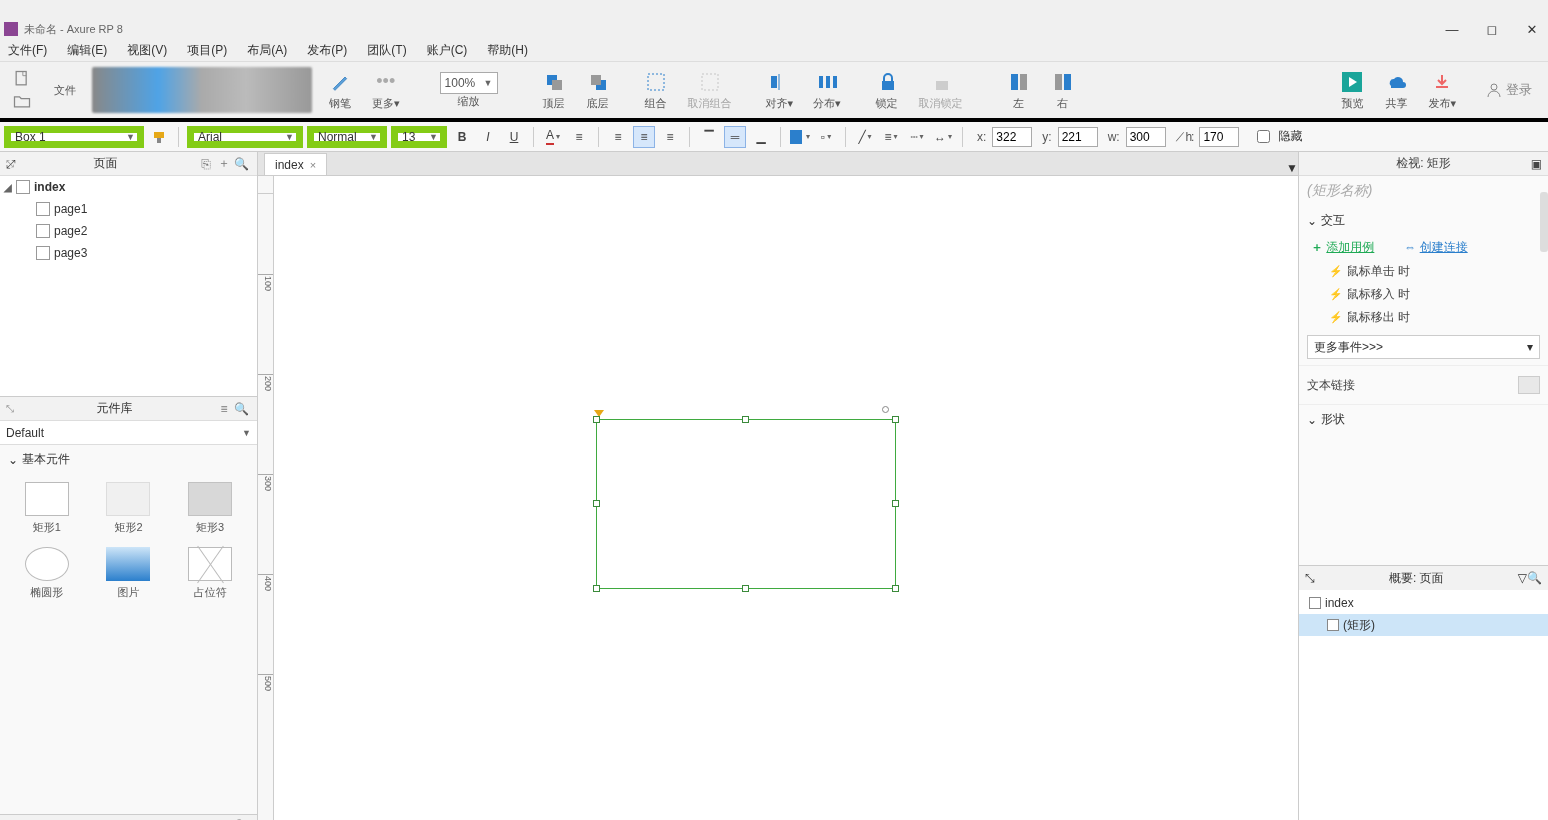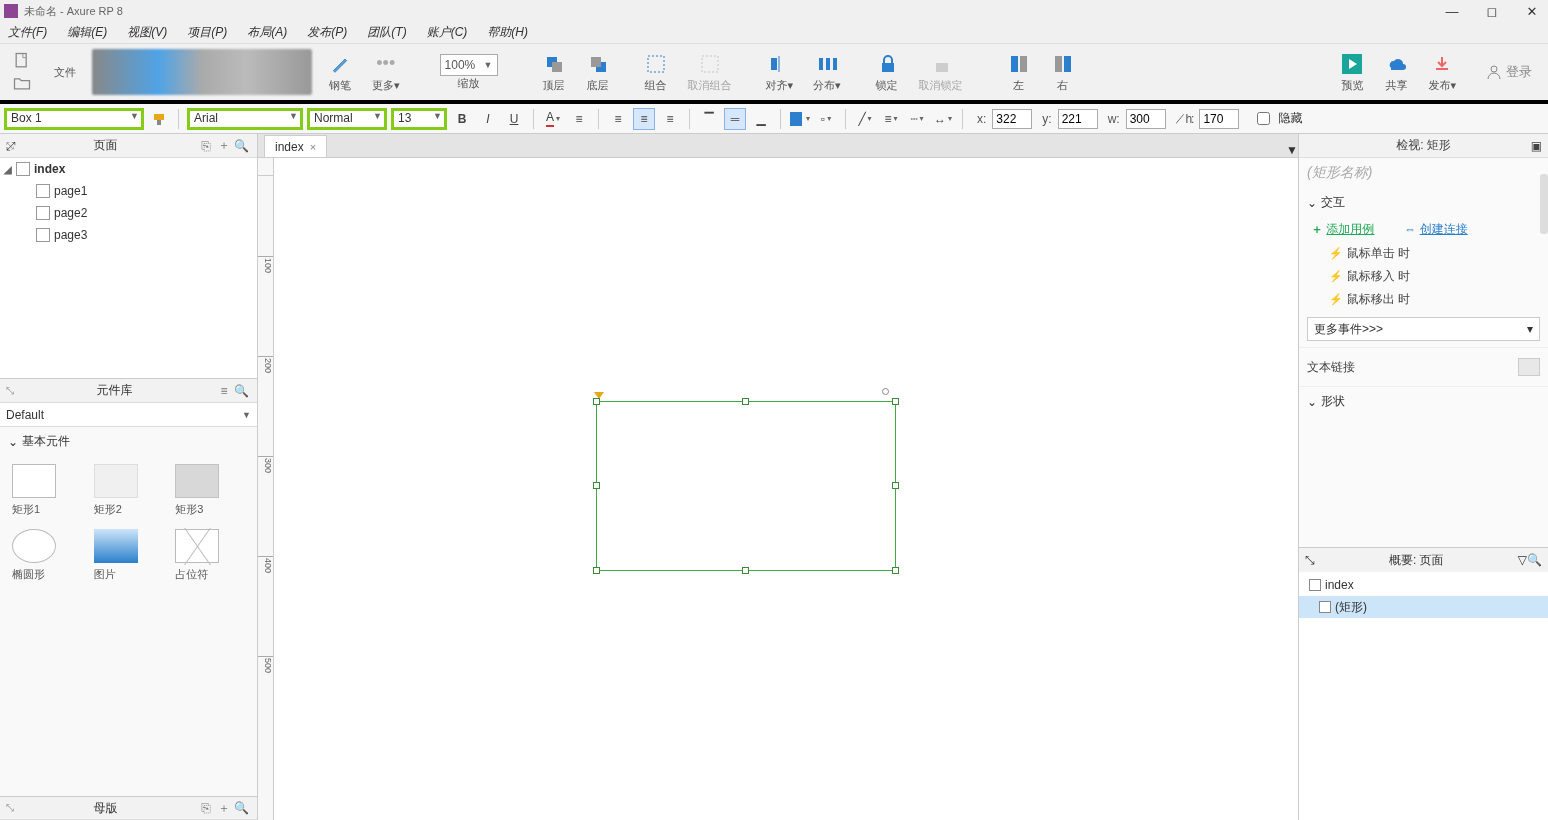--- a/index.html
+++ b/index.html
@@ -1,38 +1,38 @@
 <!DOCTYPE html>
 <html><head>
 <meta charset="utf-8">
 <style>
 * { box-sizing: border-box; margin: 0; padding: 0; font-family: "Microsoft YaHei", Arial, sans-serif; }
 body { width: 1548px; height: 820px; background: #f0f0f0; overflow: hidden; font-size: 12px; color: #333; }
 
-.titlebar { height: 22px; background: #f0f0f0; display: flex; align-items: center; padding: 0 4px; }
+.titlebar { height: 22px; background: #f0f0f0; display: flex; align-items: center; padding: 0 4px; margin-top: 18px; }
 .titlebar .app-icon { width: 14px; height: 14px; background: #8B4593; margin-right: 6px; }
 .titlebar .title { flex: 1; font-size: 11px; color: #666; }
 .titlebar .win-btns { display: flex; gap: 16px; }
 .titlebar .win-btn { width: 24px; text-align: center; cursor: pointer; font-size: 13px; color: #333; }
 
 .menubar { height: 22px; background: #f0f0f0; display: flex; align-items: center; gap: 8px; padding-left: 2px; border-bottom: 1px solid #ddd;}
-.menubar .menu-item { padding: 2px 6px; font-size: 12px; cursor: pointer; font-style: italic; }
+.menubar .menu-item { padding: 2px 6px; font-size: 12px; cursor: pointer; }
 
 .toolbar-main { height: 60px; background: #f1f1f1; display: flex; align-items: center; border-bottom: 4px solid #000000; padding: 0 6px; }
 .tool-group { display:flex; flex-direction:column; align-items:center; margin: 0 10px; font-size: 11px; color:#555; cursor:pointer; }
 .tool-group .icon-box { width: 24px; height: 24px; margin-bottom: 2px; display:flex; align-items:center; justify-content:center; }
 .tool-spacer { flex:1; }
 .zoom-select { width:58px; height:22px; border:1px solid #aaa; background:#fff; text-align:left; padding-left:4px; font-size:12px; display:inline-flex; align-items:center; justify-content:space-between;}
 .zoom-select .arrow { font-size:9px; color:#666; padding-right:4px;}
 
 .blurred-area { height:46px; width:220px; background:#ccc; filter: blur(1px); background: linear-gradient(90deg, #888 0%, #4fa3e6 30%, #aaa 50%, #bbb 70%, #999 100%); margin:0 6px; border-radius:2px;}
 .small-stack-icons { width:32px; display:flex; flex-direction:column; gap:2px; align-items:center; margin-right:6px;}
 
 .style-toolbar { height: 30px; background:#f7f7f7; display:flex; align-items:center; padding:0 4px; border-bottom:1px solid #ccc; gap:4px; }
-.combo { height:22px; border:3px solid #84cc16; background:#fff; padding:0 4px; display:inline-flex; font-size:12px; position:relative;}
+.combo { height:22px; border:7px solid #84cc16; background:#fff; padding:0 4px; display:inline-flex; align-items:center; font-size:12px; position:relative;}
 .combo .dd { position:absolute; right:2px; font-size:9px; color:#666; }
 .sbtn { width:22px; height:22px; border:1px solid transparent; display:inline-flex; align-items:center; justify-content:center; cursor:pointer; font-size:12px; color:#444;}
 .sbtn.pressed { border:1px solid #8cb3e6; background:#d6e7fb; }
 .vdiv { width:1px; height:20px; background:#ccc; margin:0 4px;}
 .num-input { width:40px; height:20px; border:1px solid #aaa; background:#fff; text-align:left; padding:0 3px; font-size:12px;}
 .coord-label { font-size:12px; color:#555; margin-left:6px; margin-right:2px;}
 
 .main-area { display:flex; height: 686px; position:relative;}
 
 .left-col { width: 258px; display:flex; flex-direction:column; background:#f9f9f9; border-right:1px solid #ccc;}
@@ -46,21 +46,21 @@
 .tree-item .twisty { width:12px; font-size:10px; color:#666;}
 .tree-item .pgicon { width:14px; height:14px; border:1px solid #999; margin-right:4px; background:#fff;}
 .tree-item.root { font-weight:bold; padding-left:4px;}
 .tree-item.child { padding-left:36px;}
 
 .lib-panel { flex:1; display:flex; flex-direction:column; border-top:1px solid #ccc;}
 .lib-select { height:24px; border-bottom:1px solid #ddd; display:flex; align-items:center; padding:0 6px; background:#fff;}
 .lib-select .dd { margin-left:auto; font-size:9px; color:#666;}
 .lib-category { padding:6px 8px; font-size:12px; color:#333; display:flex; align-items:center; gap:4px;}
 .widget-grid { display:grid; grid-template-columns: repeat(3, 1fr); gap:4px 4px; padding:4px 8px 8px 8px; overflow:auto;}
-.widget-cell { display:flex; flex-direction:column; align-items:flex-start; font-size:11px; color:#555; padding:4px; cursor:pointer;}
+.widget-cell { display:flex; flex-direction:column; align-items:center; font-size:11px; color:#555; padding:4px; cursor:pointer;}
 .widget-icon { width:44px; height:34px; margin-bottom:4px; border:1px solid #bbb; background:#fff; position:relative;}
 .widget-icon.gray1 { background:#f0f0f0; border-color:#ddd;}
 .widget-icon.gray2 { background:#d8d8d8; border-color:#c2c2c2;}
 .widget-icon.ellipse { border-radius:50%; }
 .widget-icon.image-shape { background:linear-gradient(to top, #2b7fcc 0%, #cde5f8 100%); border:none;}
 .widget-icon.placeholder::before, .widget-icon.placeholder::after { content:""; position:absolute; background:#bbb;}
 .widget-icon.placeholder::before { width:1px; height:140%; left:50%; top:-20%; transform:rotate(35deg);}
 .widget-icon.placeholder::after { width:1px; height:140%; left:50%; top:-20%; transform:rotate(-35deg);}
 
 .center-col { flex:1; display:flex; flex-direction:column; position:relative; background:#fff;}
@@ -94,21 +94,21 @@
 .event-item .eicon { color:#3faa3f; font-size:11px;}
 .more-events { margin:6px 8px; height:24px; border:1px solid #ccc; background:#fff; font-size:12px; padding:0 6px; display:flex; align-items:center; justify-content:space-between;}
 .textlink-row { padding:10px 8px; font-size:12px; color:#444; display:flex; align-items:center; gap:6px; border-top:1px solid #eee;}
 .textlink-row .tl-btn { margin-left:auto; width:22px; height:18px; background:#e8e8e8; border:1px solid #ccc;}
 
 .outline-panel { border-top:1px solid #ccc;}
 .outline-header { height:24px; display:flex; align-items:center; background:#f2f2f2; padding:0 6px; font-size:12px;}
 .outline-header .title { flex:1; text-align:center;}
 .outline-tree { background:#fff; padding:2px 0;}
 .ot-item { height:22px; display:flex; align-items:center; padding-left:10px; font-size:12px; gap:4px;}
-.ot-item.sub { padding-left:20px; background:#cde5f8;}
+.ot-item.sub { padding-left:28px; background:#cde5f8;}
 .ot-item .ot-icon { width:12px; height:12px; border:1px solid #888; background:#fff;}
 
 .login-group { display:flex; align-items:center; gap:4px; color:#888; font-size:13px; margin-right:10px; cursor:pointer;}
 
 .svg-ic { width:20px; height:20px; }
 .color-chip { width:14px; height:14px; background:#2b7fcc; display:inline-block; margin-right:2px; vertical-align:middle;}
 .small-arrow::after { content:"▾"; font-size:8px; color:#666; margin-left:2px;}
 
 .scroll-thumb { position:absolute; right:0; top:40px; width:8px; height:60px; background:#ddd; border-radius:3px;}
 </style>

